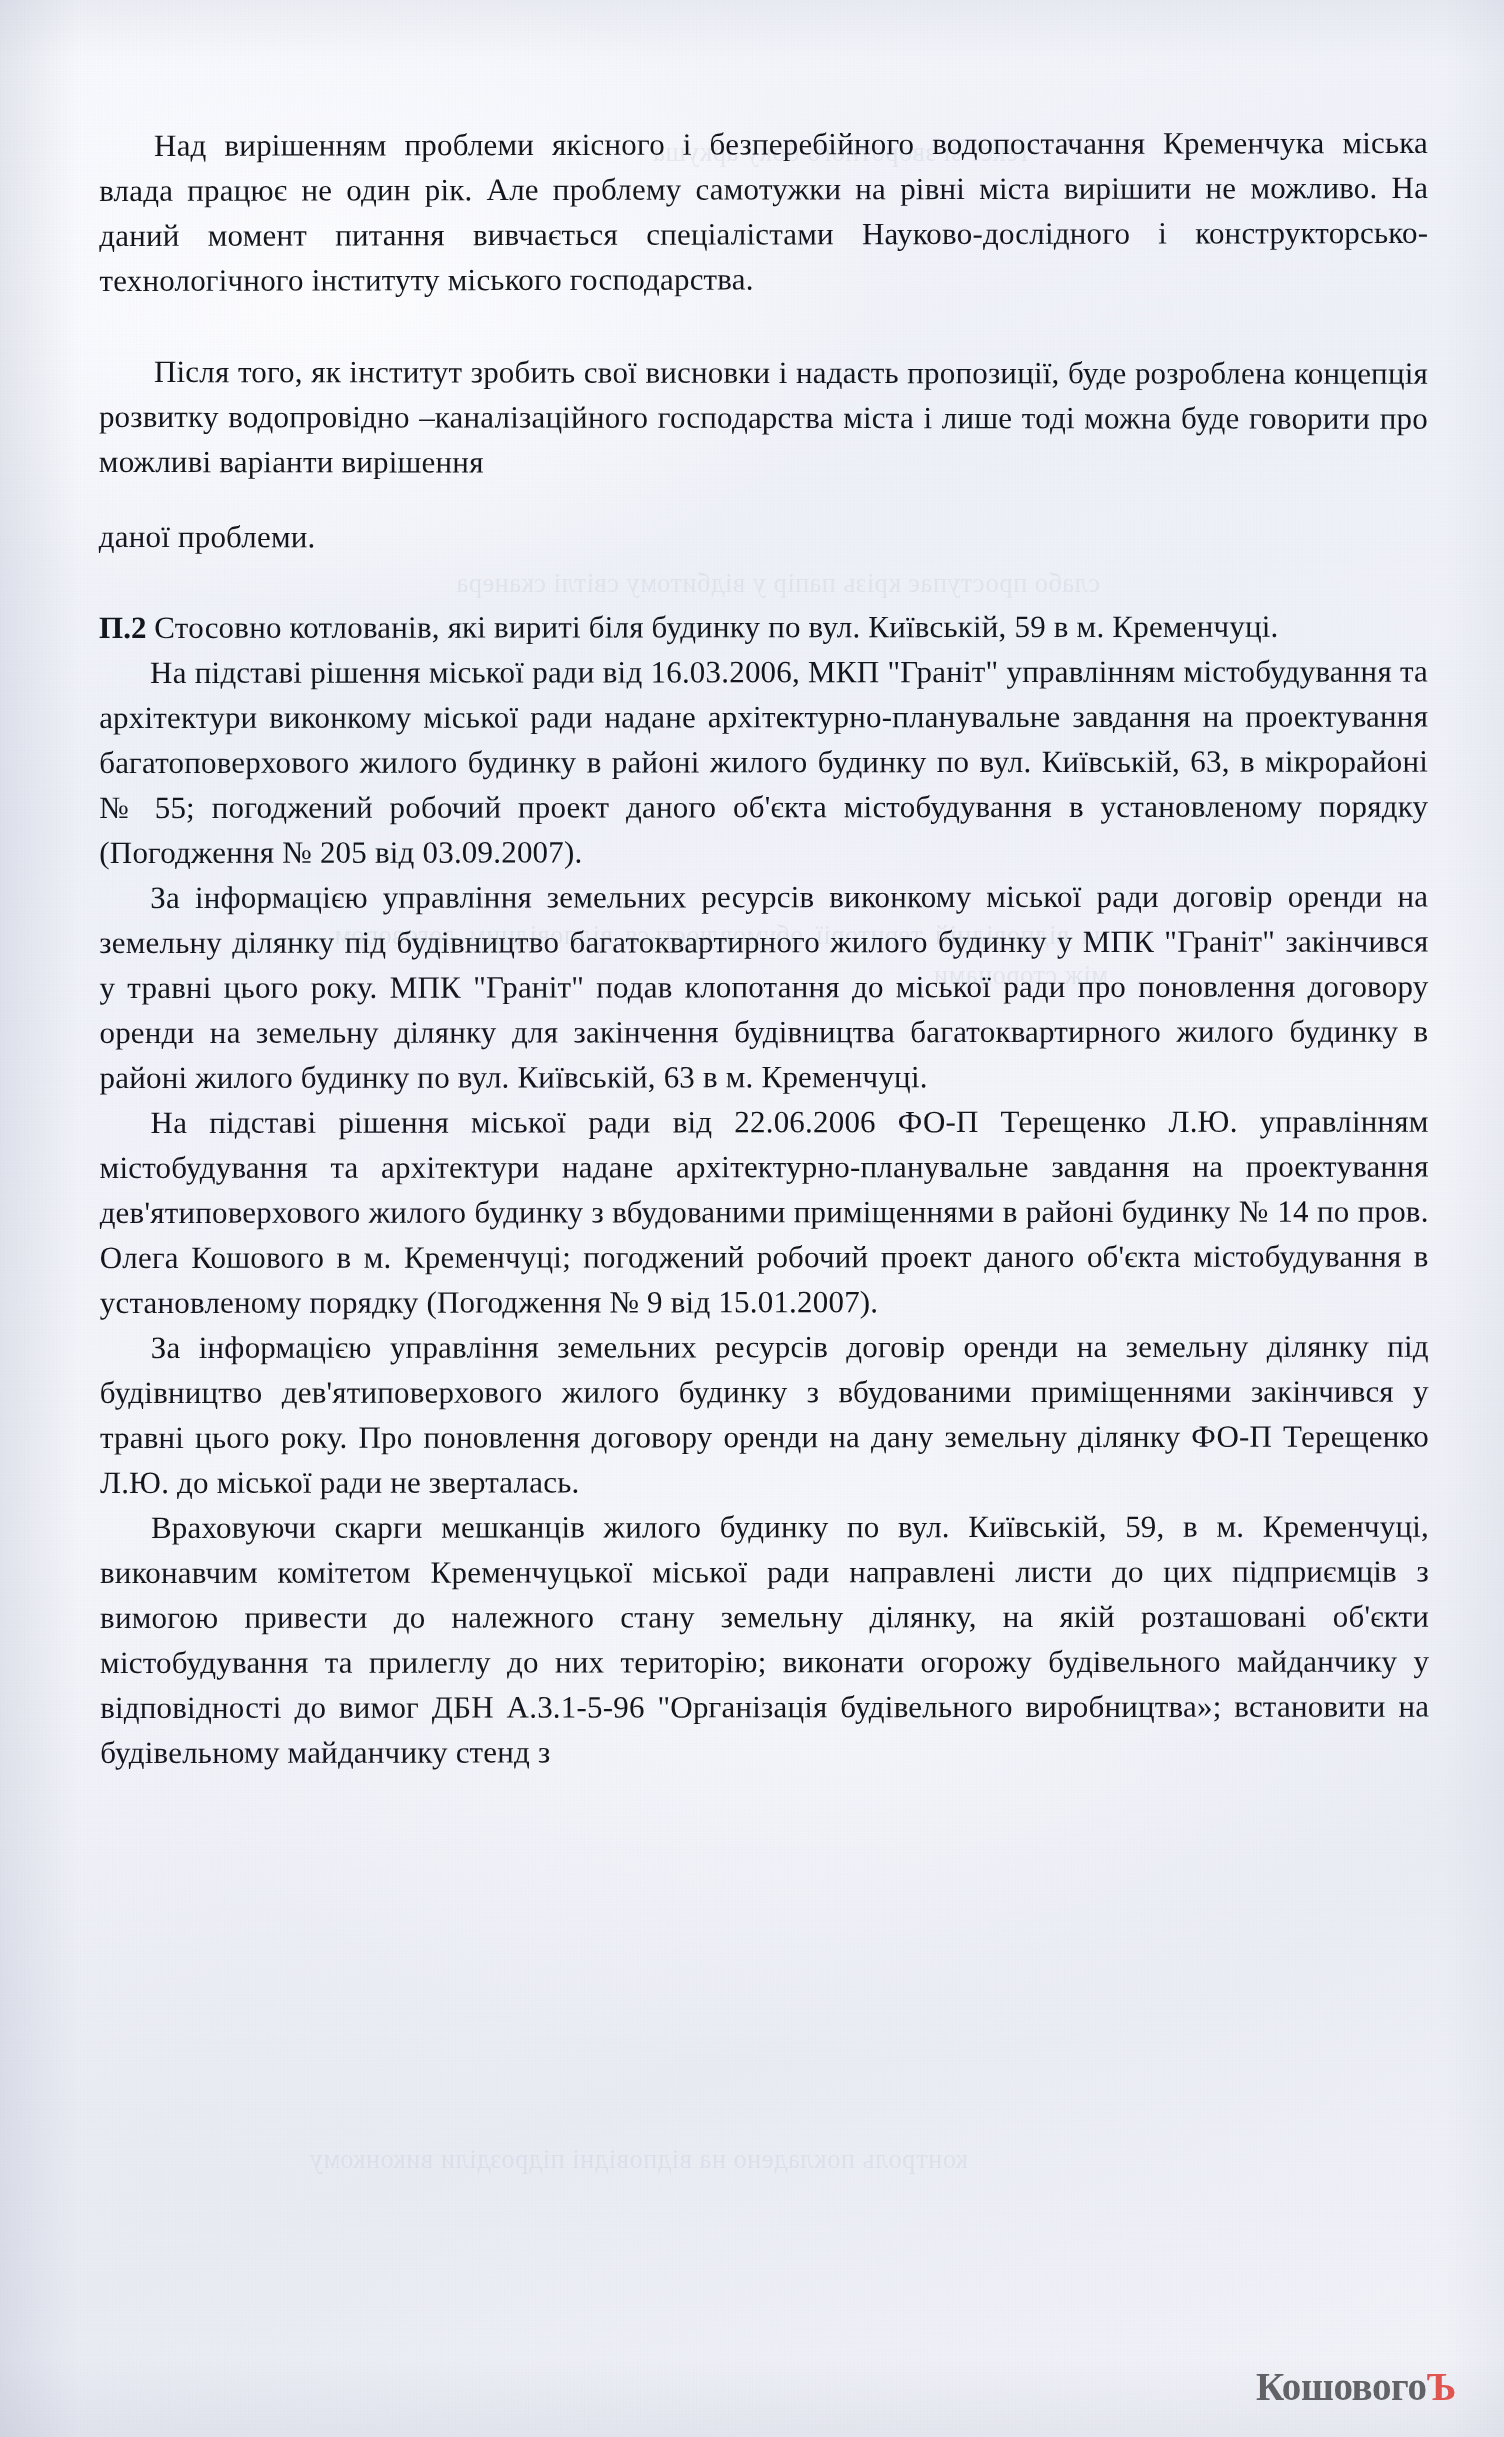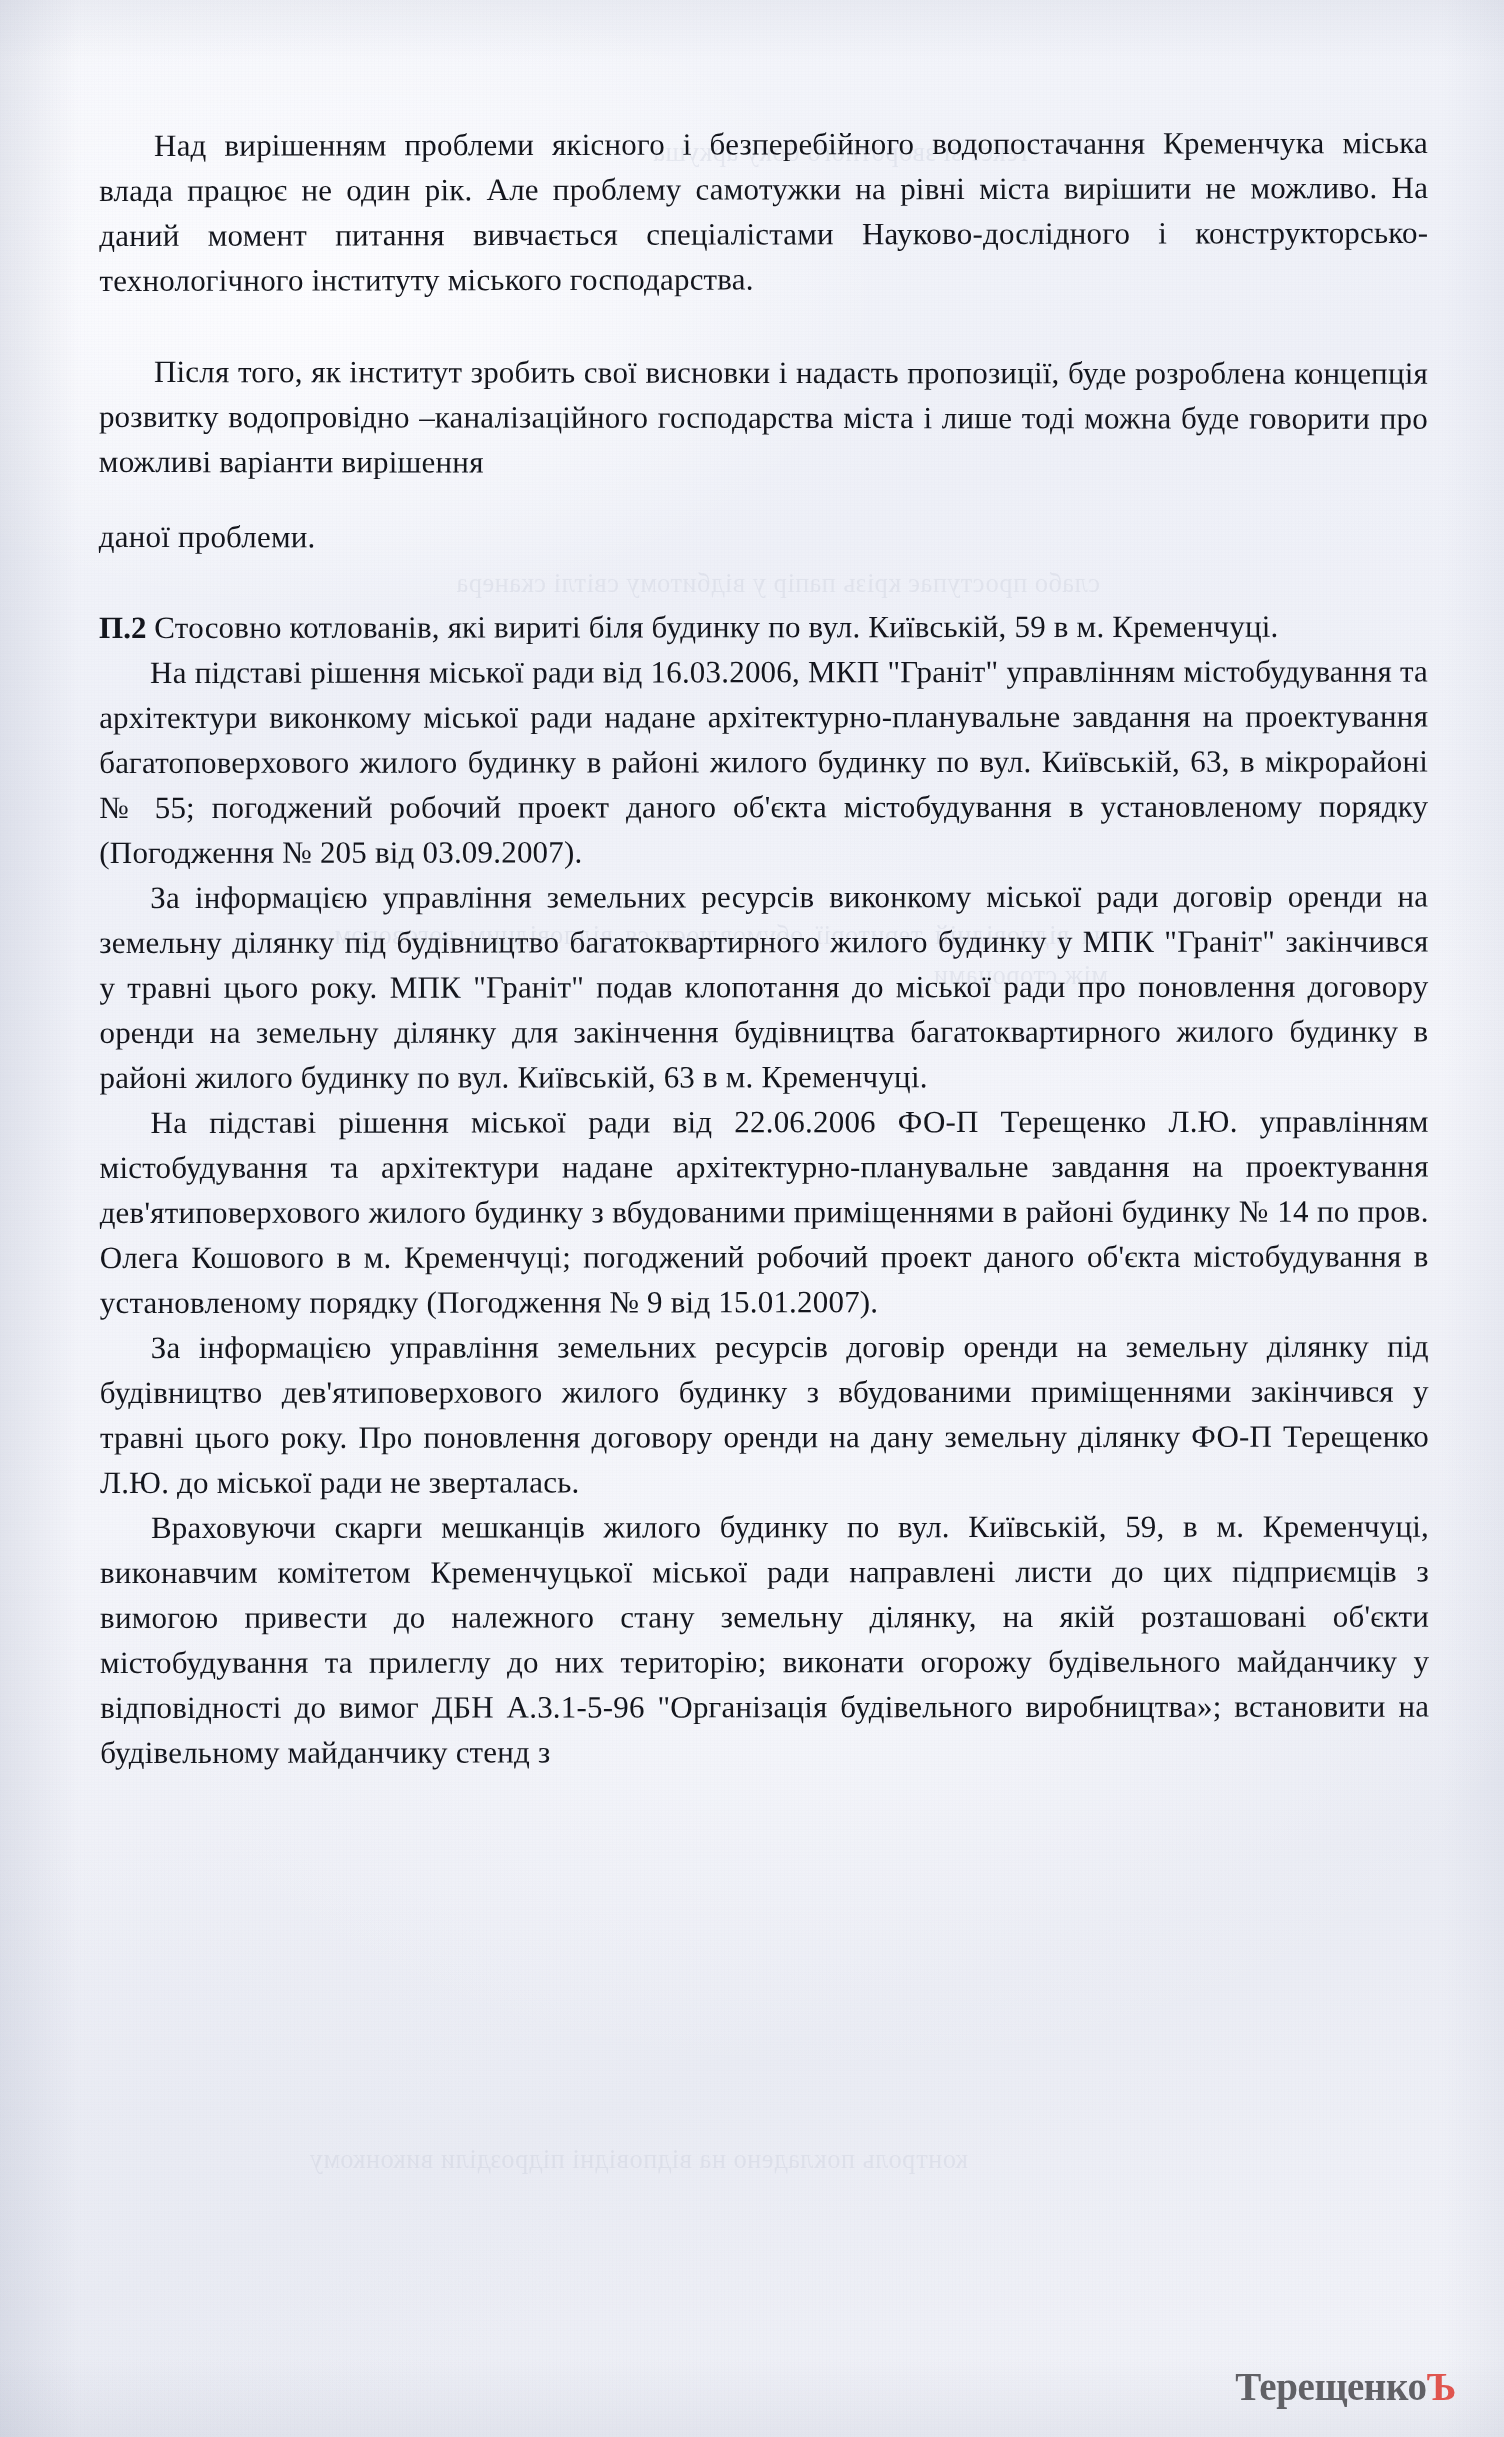--- a/index.html
+++ b/index.html
@@ -159,17 +159,17 @@
       <p class="tight">На підставі рішення міської ради від 22.06.2006 ФО-П Терещенко Л.Ю. управлінням містобудування та архітектури надане архітектурно-планувальне завдання на проектування дев'ятиповерхового жилого будинку з вбудованими приміщеннями в районі будинку № 14 по пров. Олега Кошового в м. Кременчуці; погоджений робочий проект даного об'єкта містобудування в установленому порядку (Погодження № 9 від 15.01.2007).</p>
       <p class="tight">За інформацією управління земельних ресурсів договір оренди на земельну ділянку під будівництво дев'ятиповерхового жилого будинку з вбудованими приміщеннями закінчився у травні цього року.  Про поновлення договору оренди на дану земельну ділянку ФО-П Терещенко Л.Ю. до міської ради не зверталась.</p>
       <p class="tight">Враховуючи скарги мешканців жилого будинку  по вул. Київській, 59, в м. Кременчуці, виконавчим комітетом Кременчуцької міської ради направлені листи до цих підприємців з вимогою  привести до належного стану земельну ділянку, на якій розташовані об'єкти містобудування та прилеглу до них територію; виконати огорожу будівельного майданчику у відповідності до вимог ДБН А.3.1-5-96 "Організація будівельного виробництва»; встановити на будівельному майданчику стенд з</p>
     </div>
 
   </div>
 
   <div class="vignette"></div>
 
   <div class="watermark">
-    <span class="wm-main">Терещенко</span><span class="wm-accent">Ъ</span>
+    <span class="wm-main">Кошового</span><span class="wm-accent">Ъ</span>
   </div>
 
 </div>
 
 
 </body></html>

